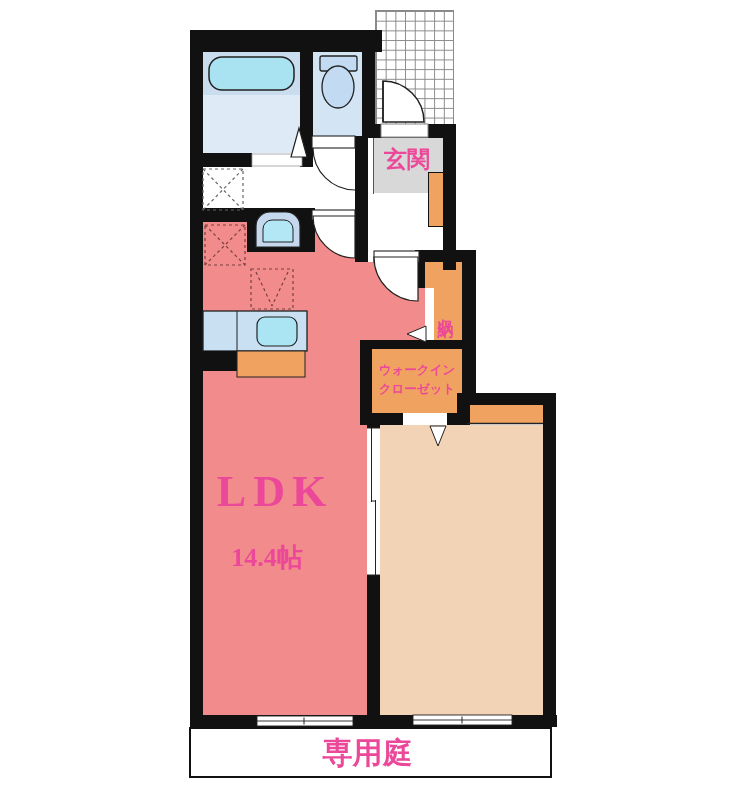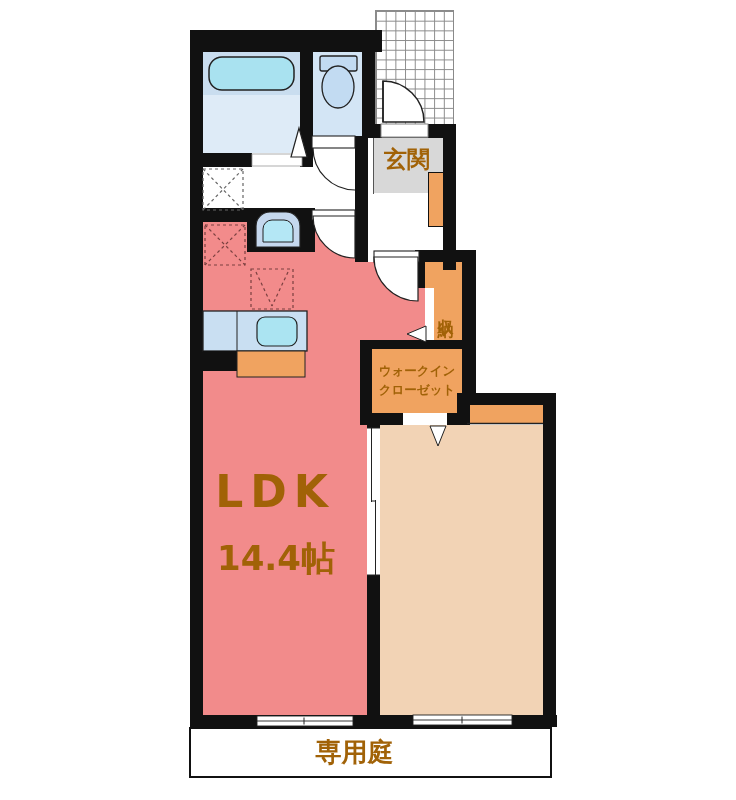--- a/index.html
+++ b/index.html
@@ -1,21 +1,21 @@
 <!DOCTYPE html>
 <html><head>
 <meta charset="utf-8">
 <style>
   html,body{margin:0;padding:0;background:#ffffff;}
   #plan{position:relative;width:736px;height:800px;background:#ffffff;overflow:hidden;
         font-family:"DejaVu Sans",sans-serif;}
   .floor{position:absolute;}
   .wall{position:absolute;background:#111111;}
-  .lbl{position:absolute;color:#a16207;font-weight:bold;display:flex;align-items:center;
-       justify-content:center;text-align:center;line-height:1.2;}
+  .lbl{position:absolute;color:#ec4899;font-weight:bold;display:flex;align-items:center;
+       justify-content:center;text-align:center;line-height:1.2;font-family:Liberation Serif, serif;}
   
   .f-bath-tubzone{background:#C9DDEF;}
   .f-bath{background:#DEEBF7;}
   .f-toilet{background:#D3E5F5;}
   .f-white{background:#ffffff;}
   .f-genkan{background:#D8D8D8;outline:1px solid #555;}
   .f-pink{background:#F28B8B;}
   .f-orange{background:#F0A360;}
   .f-beige{background:#F2D3B5;}
   .f-shoebox{background:#F0A360;border:1.5px solid #111;}
@@ -151,16 +151,16 @@
       <line x1="413" y1="720" x2="512" y2="720" stroke="#222" stroke-width="0.9"></line>
       <line x1="462" y1="716.5" x2="462" y2="723.5" stroke="#222" stroke-width="1"></line>
     </g>
   </svg>
 
   <div class="lbl" style="left:374px;top:145px;width:66px;height:30px;font-size:23px;">玄関</div>
   <div class="lbl tate" style="left:434px;top:280px;width:24px;height:58px;font-size:16px;">収納</div>
   <div class="lbl wic-label" style="left:368px;top:358px;width:98px;height:44px;">ウォークイン
 クローゼット</div>
   <div class="lbl" style="left:195px;top:466px;width:160px;height:52px;font-size:44px;letter-spacing:7px;">LDK</div>
-  <div class="lbl" style="left:196px;top:534px;width:160px;height:48px;font-size:34px;">14.4帖</div>
-  <div class="lbl" style="left:176px;top:729px;width:357px;height:47px;font-size:26px;">専用庭</div>
+  <div class="lbl" style="left:187px;top:534px;width:160px;height:48px;font-size:26px;">14.4帖</div>
+  <div class="lbl" style="left:189px;top:729px;width:357px;height:47px;font-size:30px;">専用庭</div>
 
 </div>
 
 </body></html>

